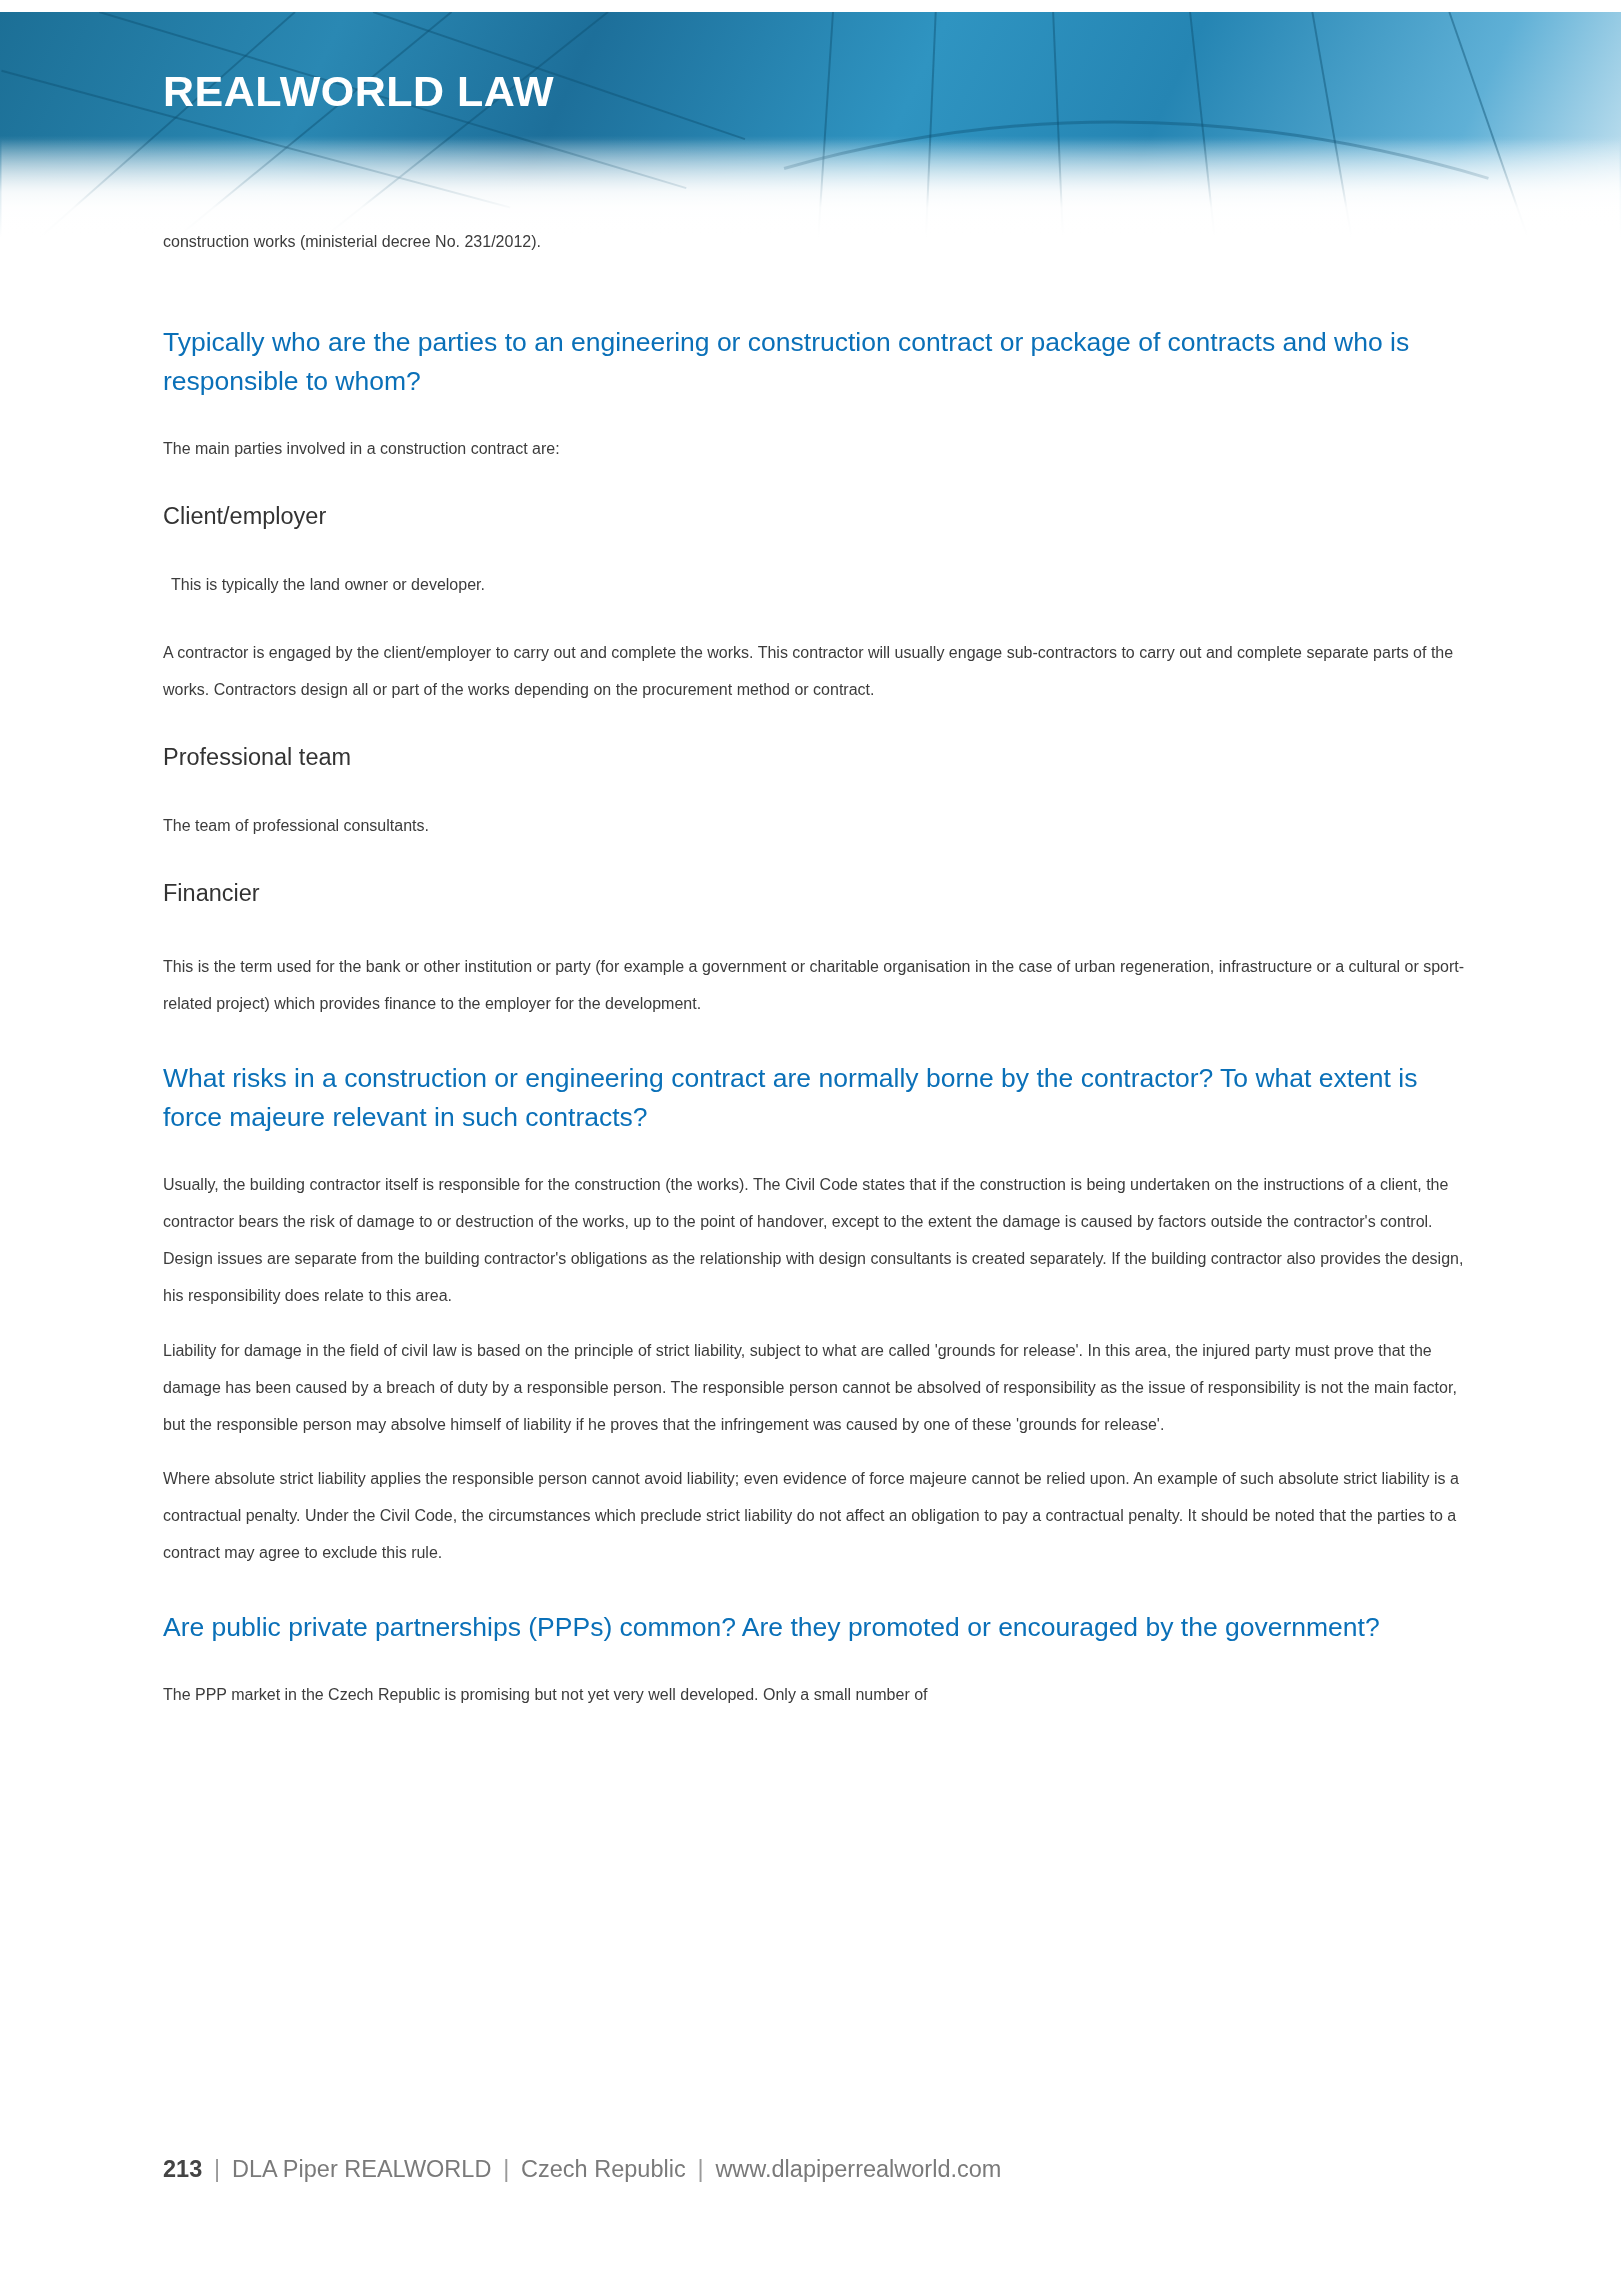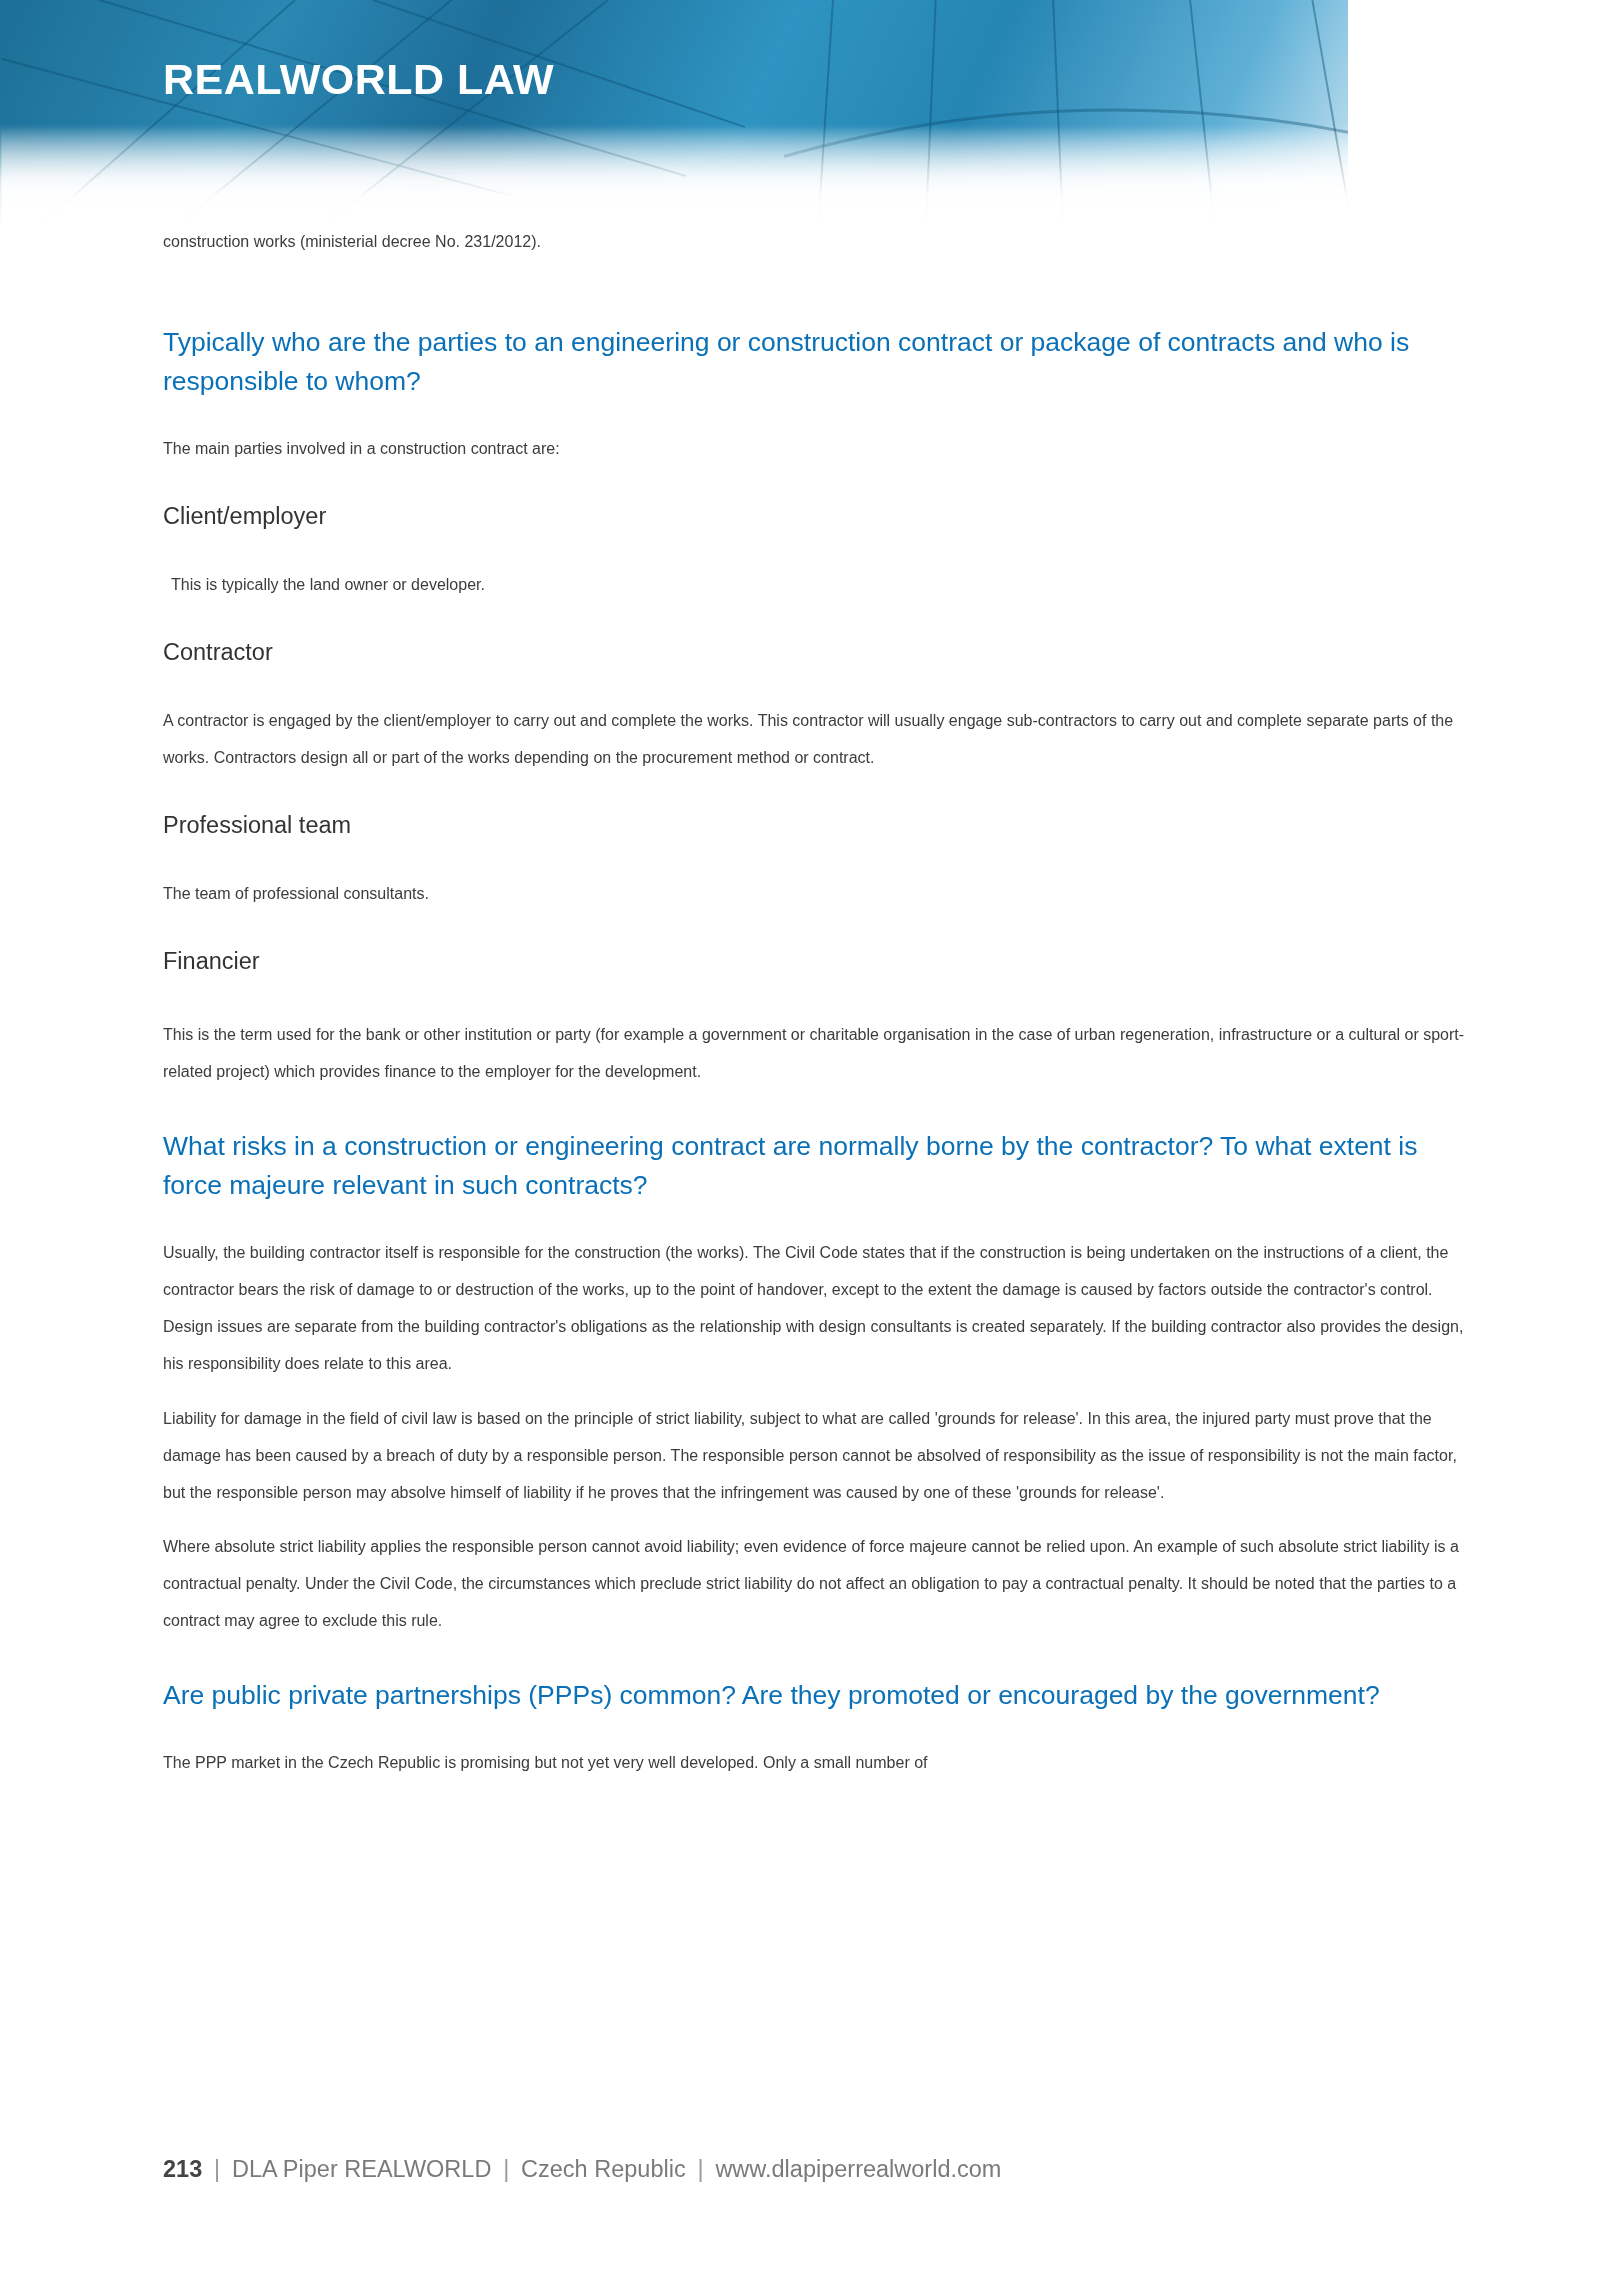--- a/index.html
+++ b/index.html
@@ -1,18 +1,18 @@
 <!DOCTYPE html>
 <html><head>
 <meta charset="utf-8">
 <style>
   html, body { margin:0; padding:0; }
   body { width:1621px; height:2293px; background:#ffffff; position:relative; overflow:hidden;
          font-family:"Liberation Sans", sans-serif; color:#3a3a3a; }
-  .banner { position:absolute; left:0; top:0; width:1348px; height:225px; overflow:hidden;
+  .banner { position:absolute; left:0; top:12px; width:1621px; height:225px; overflow:hidden;
     background:
       linear-gradient(to bottom, rgba(255,255,255,0) 0%, rgba(255,255,255,0) 55%, rgba(255,255,255,0.85) 80%, #ffffff 100%),
       linear-gradient(115deg, #1c6f96 0%, #2a88b3 20%, #1d6f9a 35%, #2f94c1 55%, #2585b3 70%, #5fb0d6 88%, #cde6f2 100%);
   }
   .banner svg { position:absolute; left:0; top:0; }
   .brand { position:absolute; left:163px; top:55px; font-size:43px; font-weight:bold; color:#ffffff;
            letter-spacing:0.5px; font-family:"Liberation Sans", sans-serif; }
   .content { position:absolute; left:163px; top:223px; width:1313px; }
   p, h2, h3 { margin:0; }
   .body-text { font-size:16px; line-height:37px; color:#3c3c3c; }
@@ -57,21 +57,20 @@
 <div class="content">
   <p class="body-text" style="margin-top:0;">construction works (ministerial decree No. 231/2012).</p>
 
   <h2 class="question" style="margin-top:63px;">Typically who are the parties to an engineering or construction contract or package of contracts and who is responsible to whom?</h2>
 
   <p class="body-text" style="margin-top:29px;">The main parties involved in a construction contract are:</p>
 
   <h3 class="sub" style="margin-top:31px;">Client/employer</h3>
   <p class="body-text" style="margin-top:31px;margin-left:8px;">This is typically the land owner or developer.</p>
 
-  <h3 class="sub" style="margin-top:31px;">Contractor</h3>
   <p class="body-text" style="margin-top:31px;">A contractor is engaged by the client/employer to carry out and complete the works. This contractor will usually engage sub-contractors to carry out and complete separate parts of the works. Contractors design all or part of the works depending on the procurement method or contract.</p>
 
   <h3 class="sub" style="margin-top:31px;">Professional team</h3>
   <p class="body-text" style="margin-top:31px;">The team of professional consultants.</p>
 
   <h3 class="sub" style="margin-top:31px;">Financier</h3>
   <p class="body-text" style="margin-top:36px;">This is the term used for the bank or other institution or party (for example a government or charitable organisation in the case of urban regeneration, infrastructure or a cultural or sport-related project) which provides finance to the employer for the development.</p>
 
   <h2 class="question" style="margin-top:37px;">What risks in a construction or engineering contract are normally borne by the contractor? To what extent is force majeure relevant in such contracts?</h2>
 

